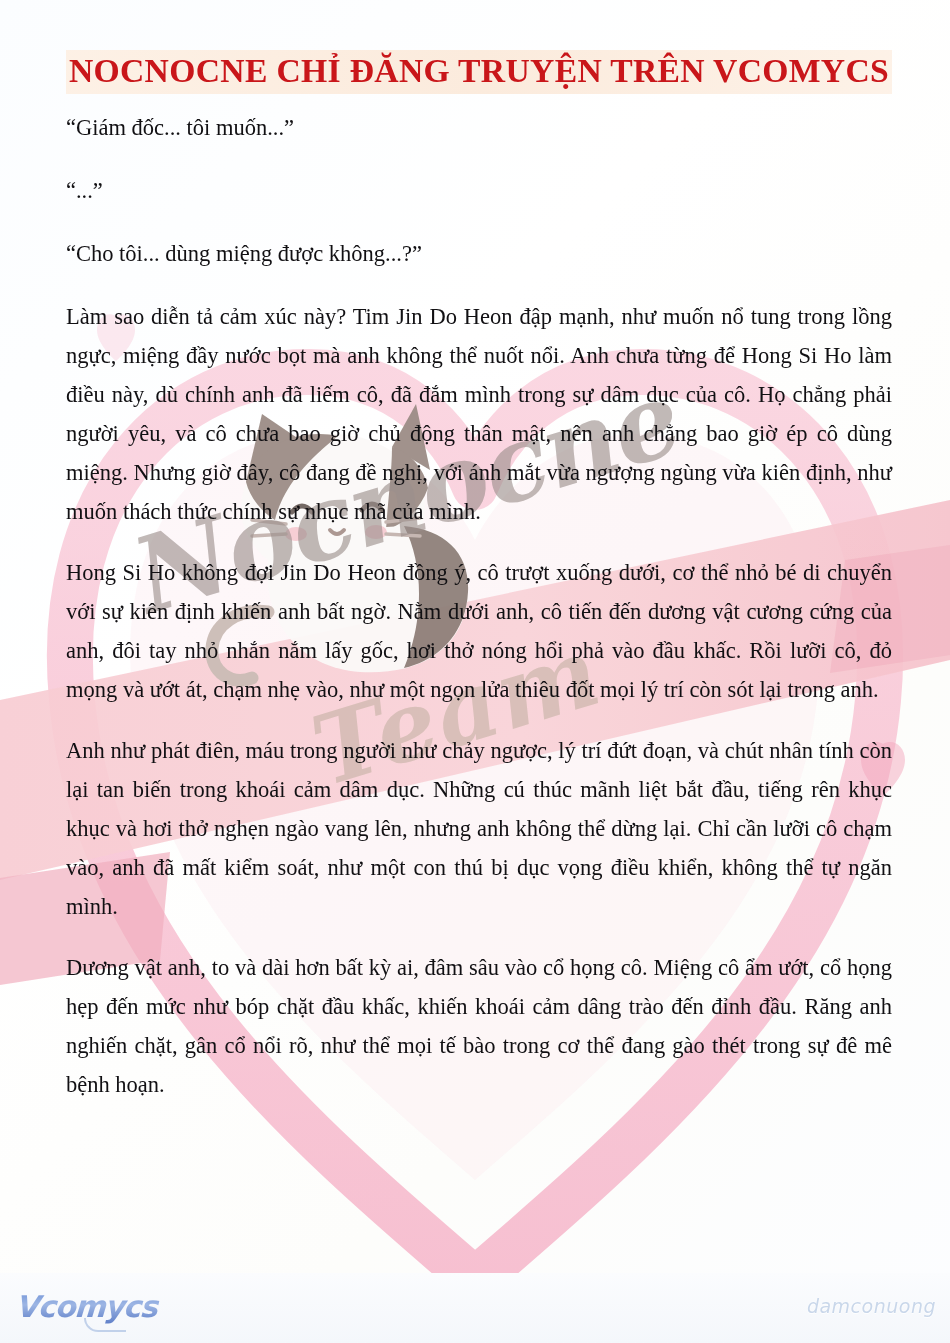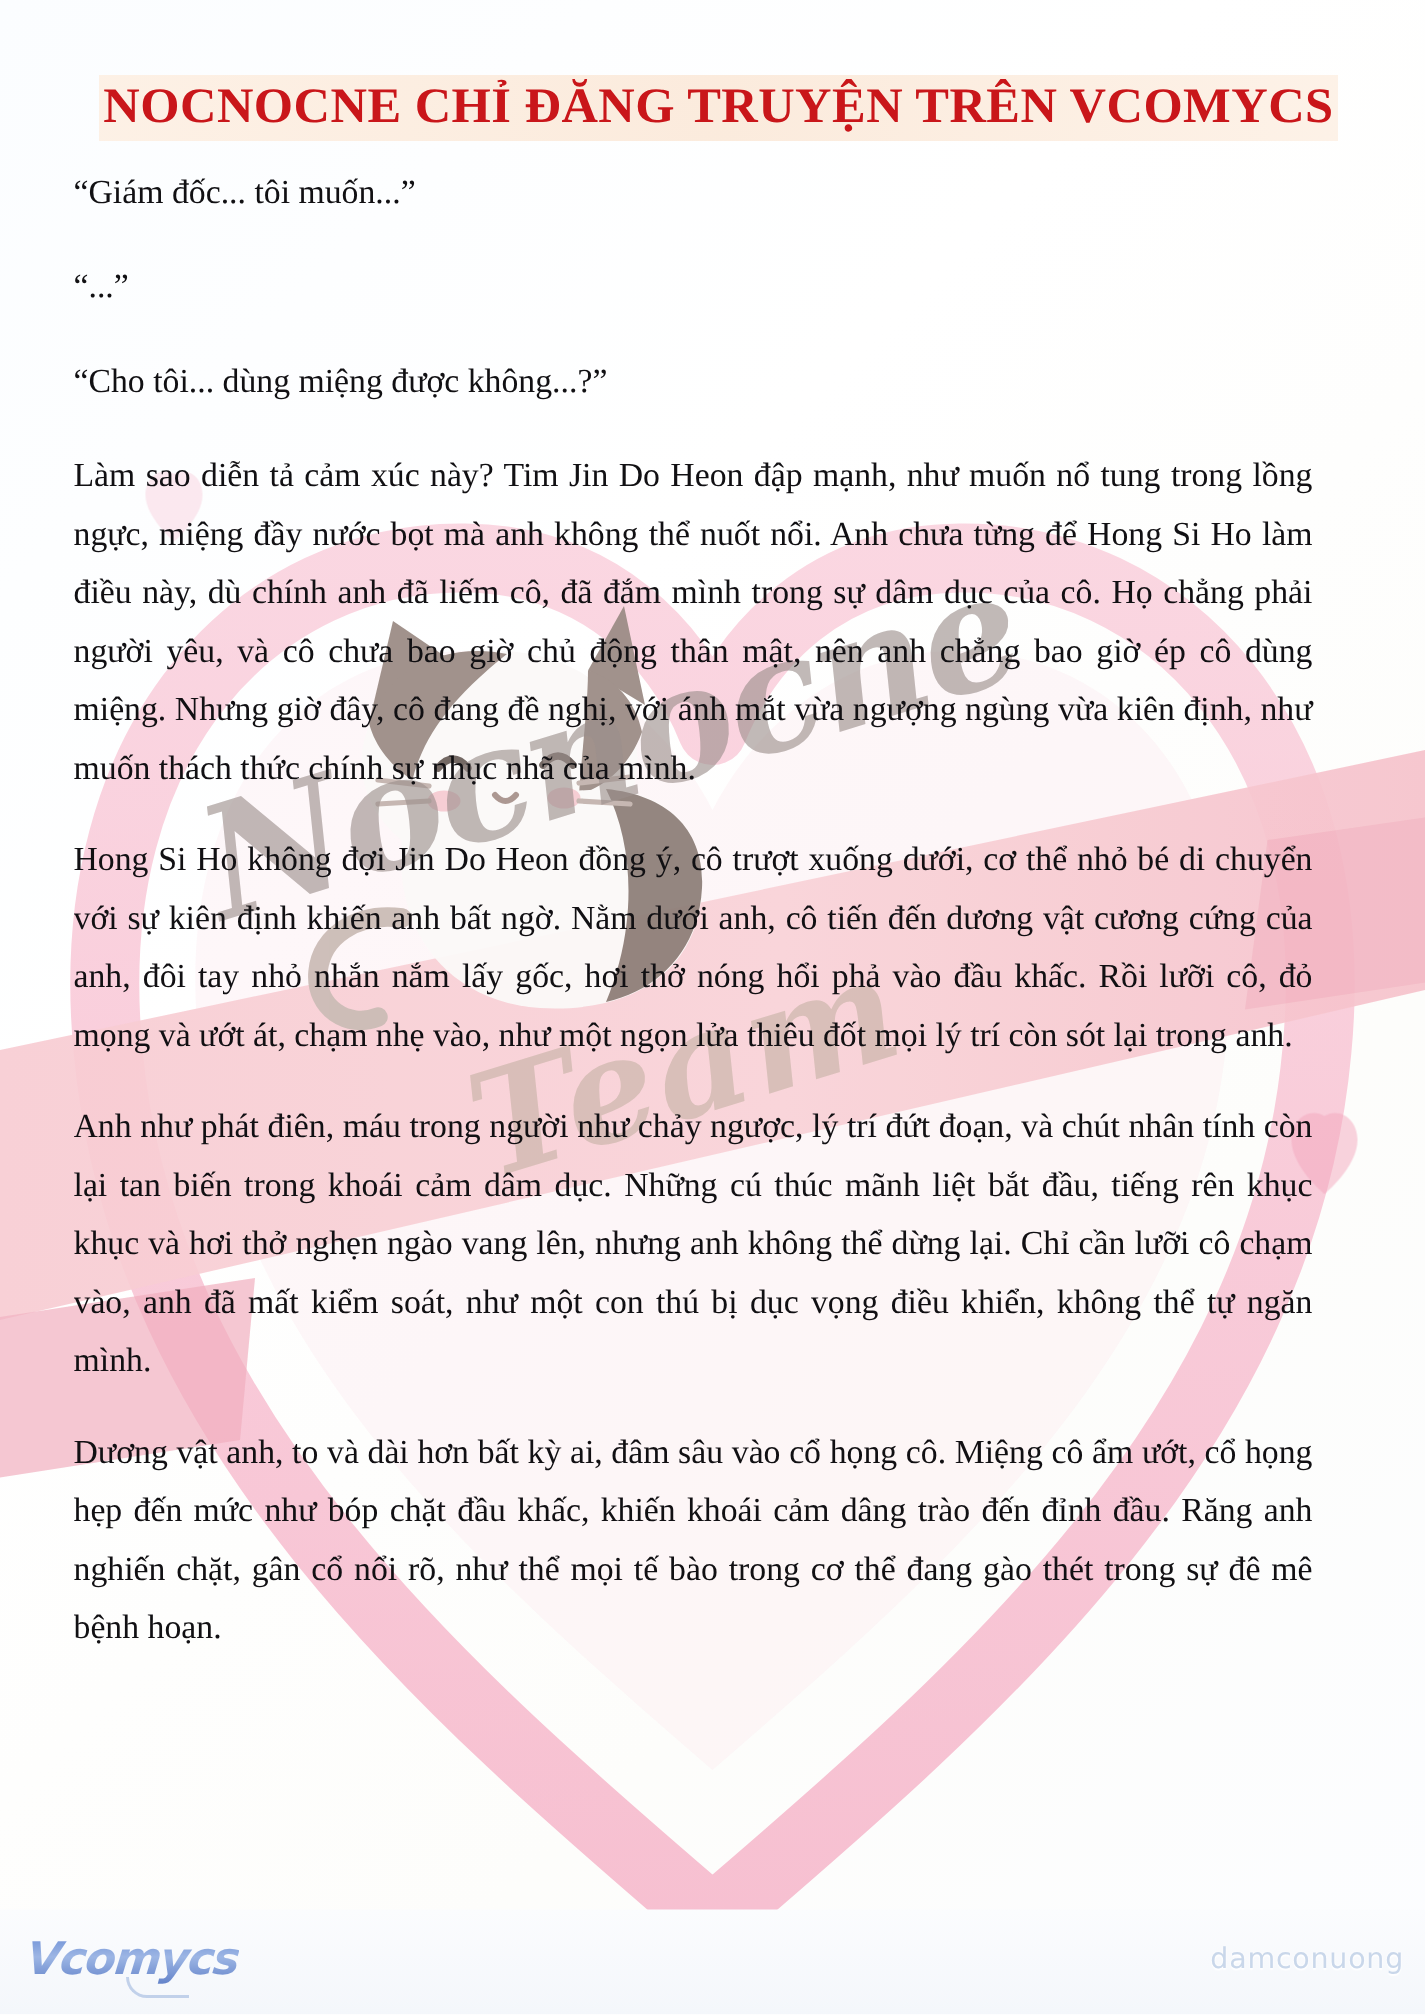--- a/index.html
+++ b/index.html
@@ -85,21 +85,21 @@
     font-weight: bold;
     font-size: 33px;
     letter-spacing: .3px;
     line-height: 46px;
     white-space: nowrap;
     transform: scaleX(1.02);
   }
 
   .body-col {
     position: absolute;
-    left: 49px;
+    left: 66px;
     top: 108px;
     width: 826px;
     z-index: 3;
   }
 
   p.para {
     margin: 0 0 22px 0;
     color: #111013;
     font-family: "Liberation Serif", "DejaVu Serif", serif;
     font-size: 22.5px;
@@ -155,20 +155,21 @@
   }
   .uploader-tag {
     position: absolute;
     right: 14px;
     top: 22px;
     font-family: "DejaVu Sans", "Liberation Sans", sans-serif;
     font-size: 19px;
     letter-spacing: .5px;
     color: #c9d7ea;
     text-shadow: 0 0 2px #ffffff, 0 1px 1px #ffffff;
+    font-style: italic;
   }
   .footer-ghost {
     position: absolute;
     left: 250px;
     top: 18px;
     width: 520px;
     height: 34px;
     opacity: .07;
     color: #3f5e95;
     font-family: "DejaVu Sans", "Liberation Sans", sans-serif;

